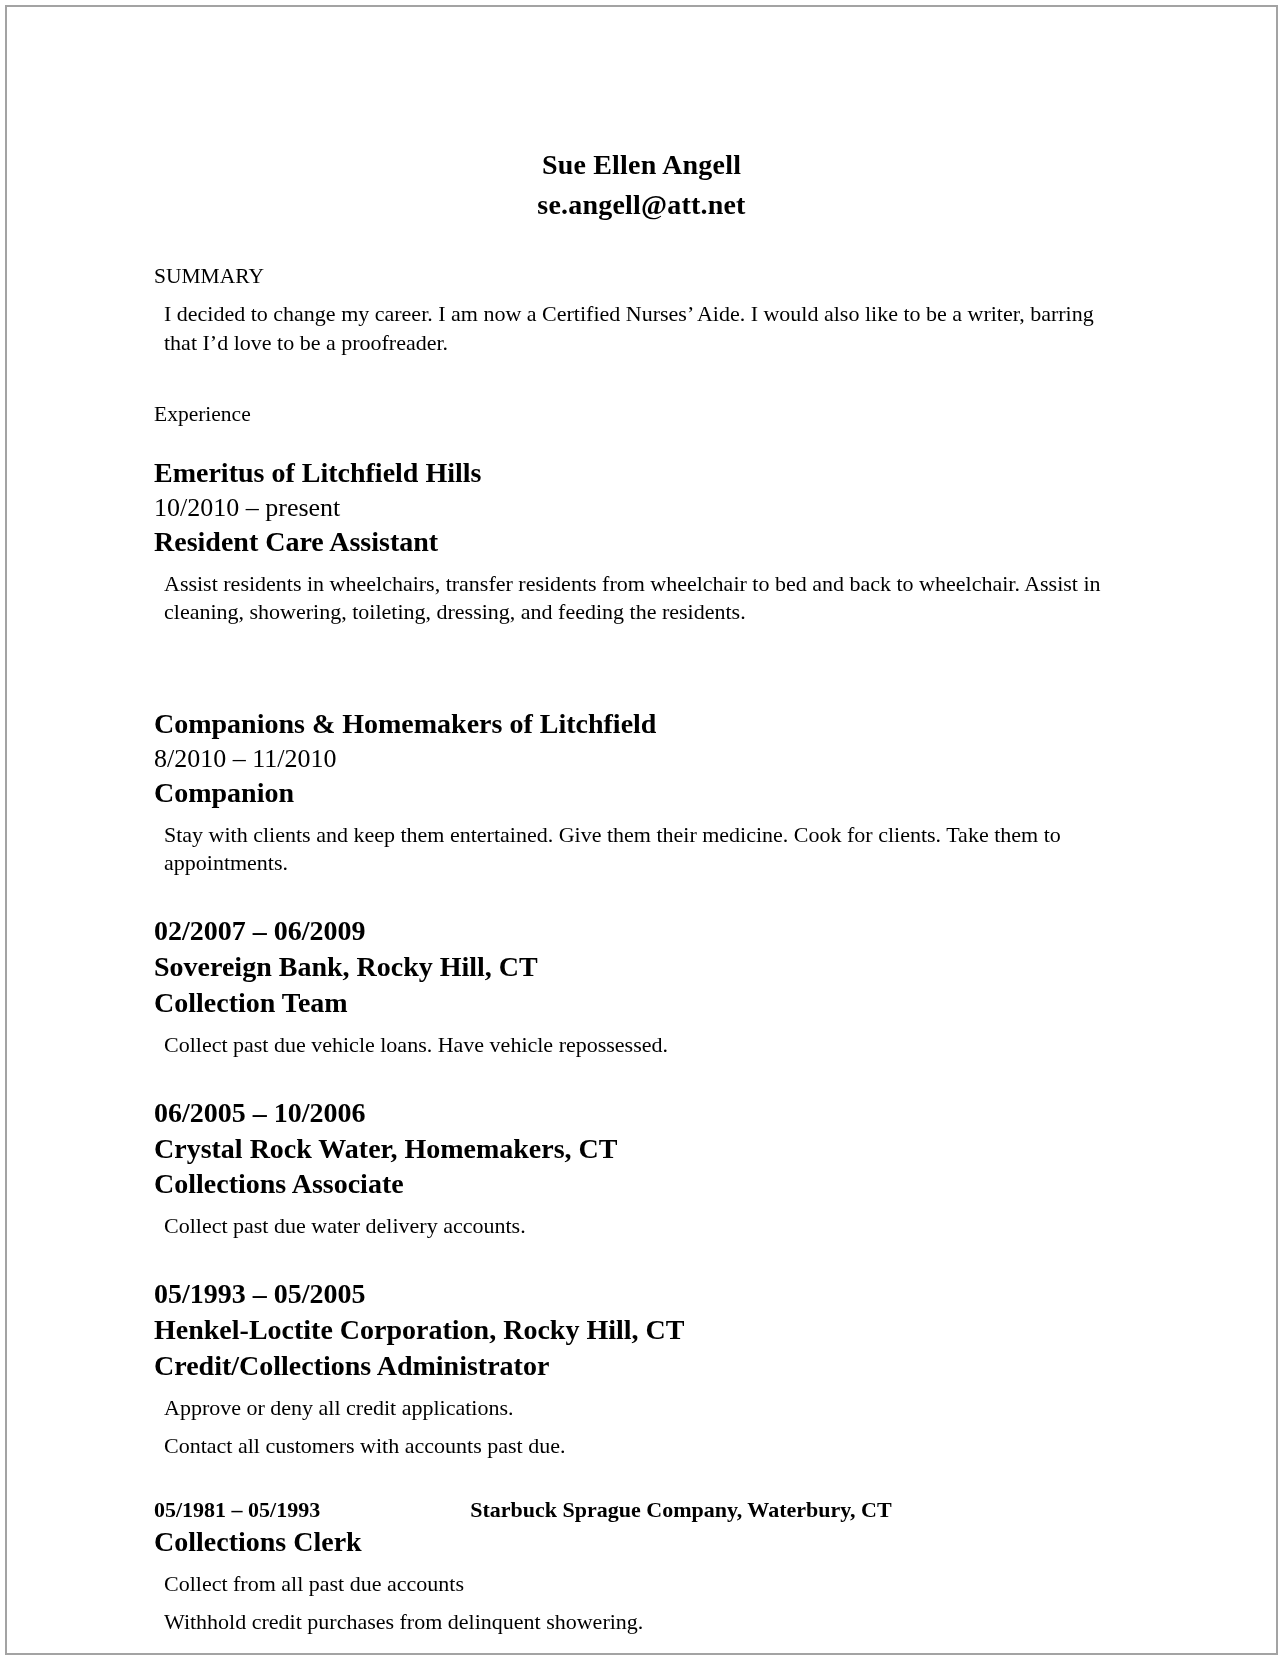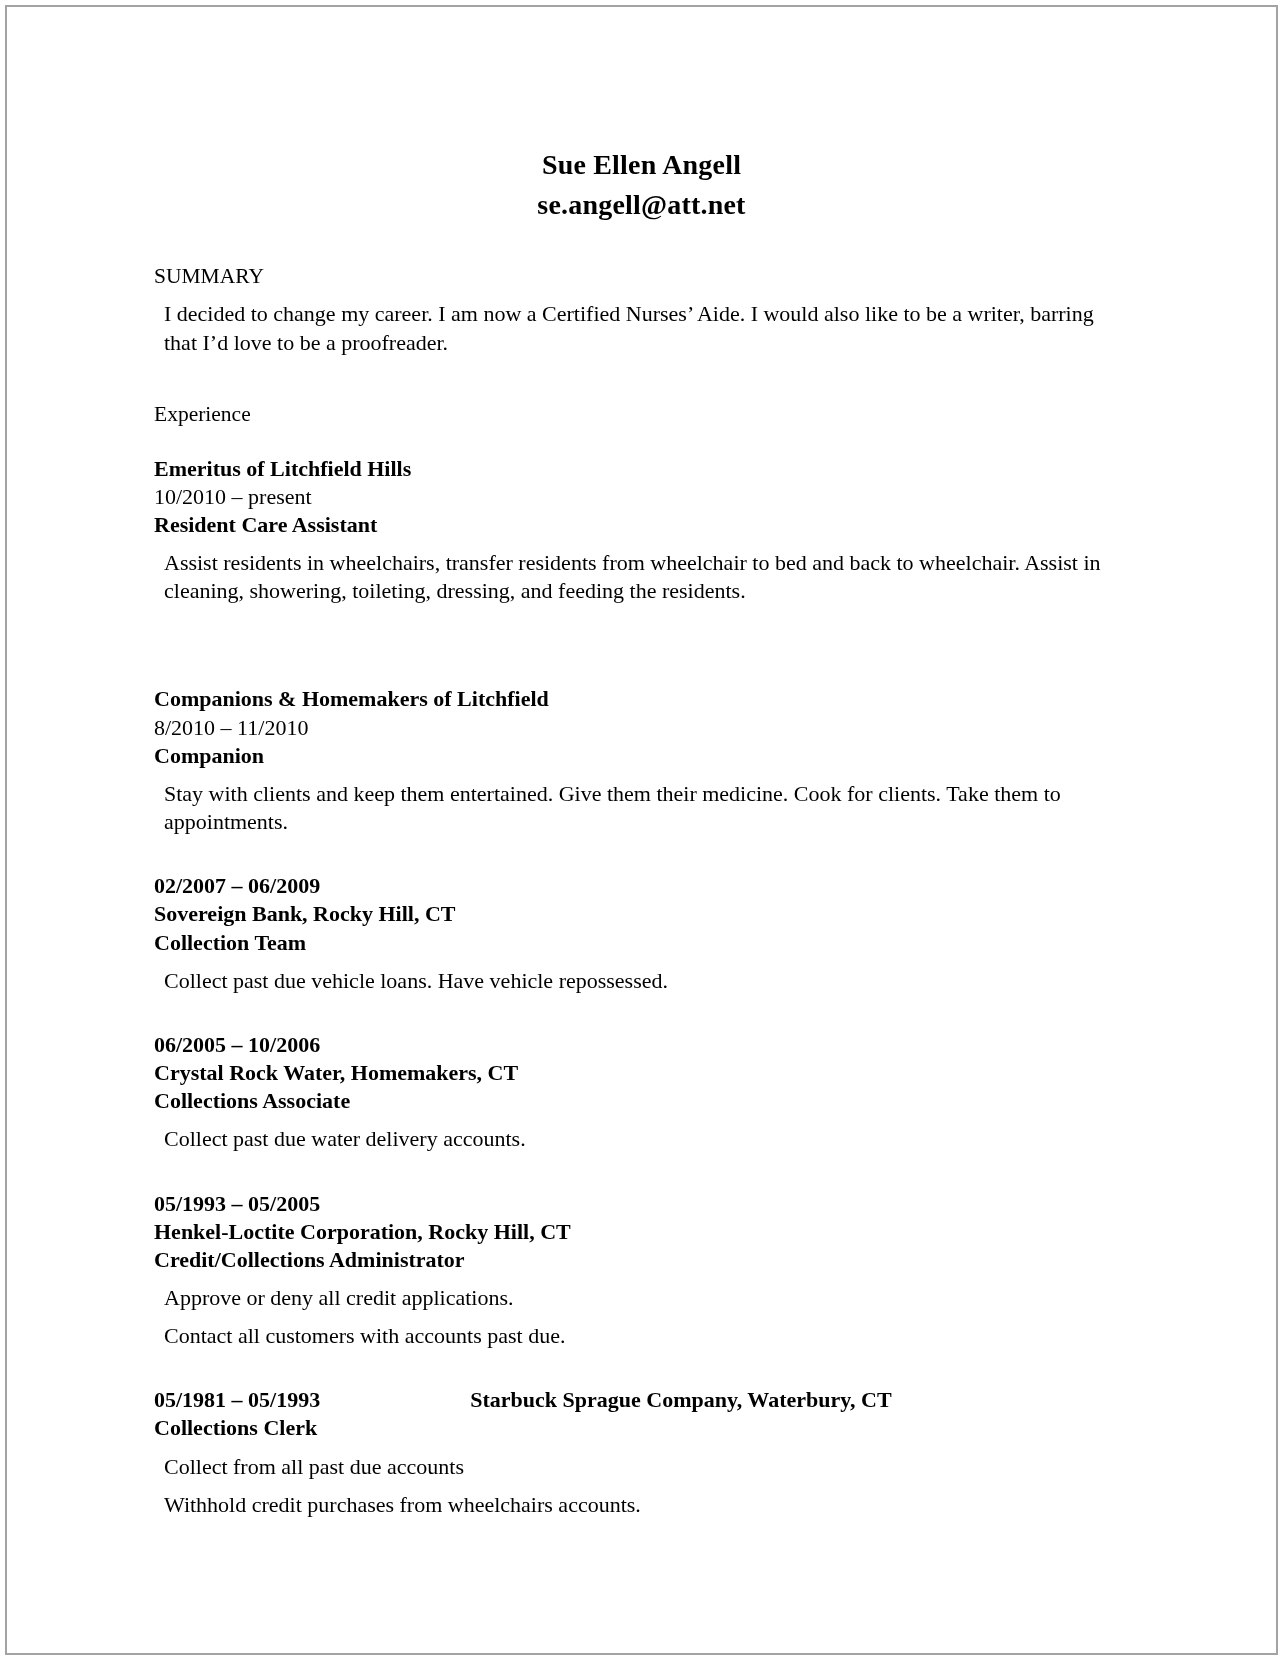--- a/index.html
+++ b/index.html
@@ -61,26 +61,26 @@
     margin: 10px;
   }
   .summary-body {
     margin-bottom: 0;
   }
   .spacer-lg { height: 34px; }
   .spacer-md { height: 26px; }
   .spacer-xl { height: 70px; }
   .bold-line {
     font-weight: bold;
-    font-size: 22px;
+    font-size: 28px;
     line-height: 1.28;
     font-family: Liberation Serif, serif;
   }
   .plain-line {
-    font-size: 22px;
+    font-size: 26px;
     line-height: 1.28;
   }
   .job-block { margin: 0; }
   .inline-row {
     font-weight: bold;
     font-size: 22px;
     line-height: 1.28;
     white-space: pre;
   }
   .gap-tab { display: inline-block; width: 150px; }
@@ -149,18 +149,18 @@
         <p class="body-text">Approve or deny all credit applications.</p>
         <p class="body-text">Contact all customers with accounts past due.</p>
       </div>
 
       <div class="spacer-md"></div>
 
       <div class="job-block">
         <div class="inline-row"><span>05/1981 – 05/1993</span><span class="gap-tab"></span><span>Starbuck Sprague Company, Waterbury, CT</span></div>
         <div class="bold-line">Collections Clerk</div>
         <p class="body-text">Collect from all past due accounts</p>
-        <p class="body-text">Withhold credit purchases from wheelchairs accounts.</p>
+        <p class="body-text">Withhold credit purchases from delinquent showering.</p>
       </div>
 
     </div>
   </div>
 </div>
 
 </body></html>

